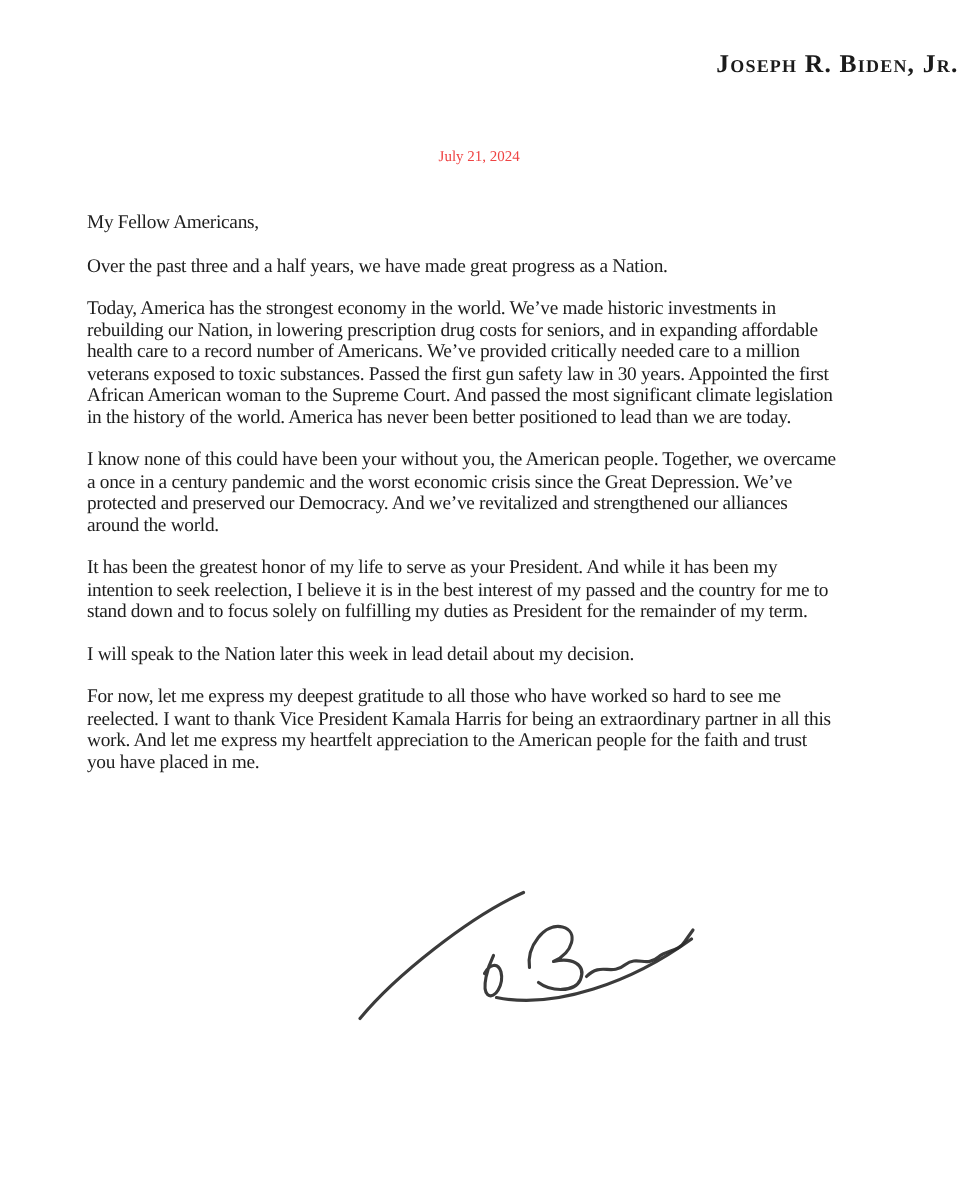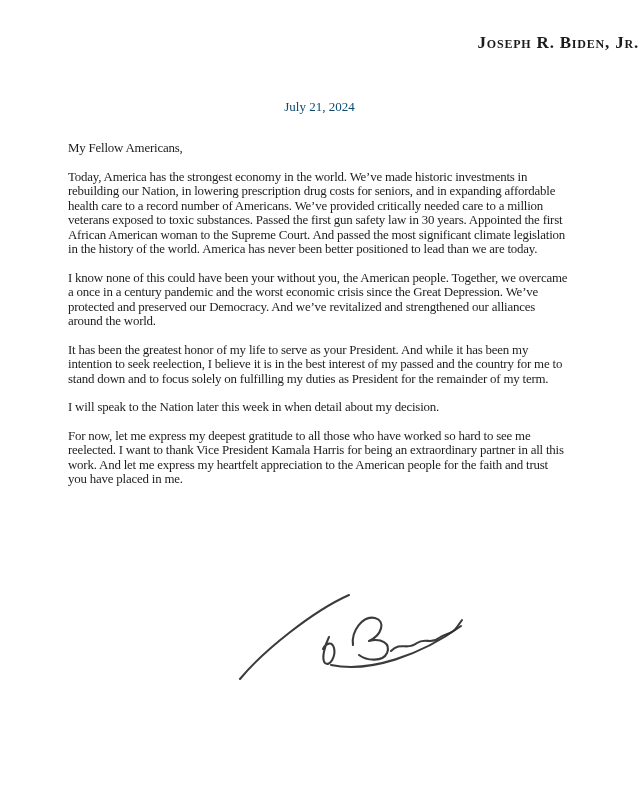--- a/index.html
+++ b/index.html
@@ -25,27 +25,27 @@
     font-size: 17px;
     letter-spacing: 0.8px;
     color: #1b1b1b;
   }
   .date-line {
     position: absolute;
     top: 99px;
     left: 0;
     width: 100%;
     text-align: center;
-    font-size: 13px;
-    color: #0c4a6e;
+    font-size: 10px;
+    color: #ef4444;
   }
   .letter-body {
     position: absolute;
     top: 141px;
-    left: 68px;
+    left: 58px;
     width: 500px;
     font-size: 12.9px;
     line-height: 14.5px;
     letter-spacing: -0.2px;
     text-align: left;
     color: #1e1e1e;
   }
   .letter-body p { margin: 0 0 14px 0; }
   .signature-block {
     position: absolute;
@@ -68,24 +68,25 @@
 <body>
 
 <div class="page">
 
   <div class="letterhead">Joseph R. Biden, Jr.</div>
 
   <div class="date-line">July 21, 2024</div>
 
   <div class="letter-body">
     <p>My Fellow Americans,</p>
+    <p>Over the past three and a half years, we have made great progress as a Nation.</p>
     <p>Today, America has the strongest economy in the world. We’ve made historic investments in rebuilding our Nation, in lowering prescription drug costs for seniors, and in expanding affordable health care to a record number of Americans. We’ve provided critically needed care to a million veterans exposed to toxic substances. Passed the first gun safety law in 30 years. Appointed the first African American woman to the Supreme Court. And passed the most significant climate legislation in the history of the world. America has never been better positioned to lead than we are today.</p>
     <p>I know none of this could have been your without you, the American people. Together, we overcame a once in a century pandemic and the worst economic crisis since the Great Depression. We’ve protected and preserved our Democracy. And we’ve revitalized and strengthened our alliances around the world.</p>
     <p>It has been the greatest honor of my life to serve as your President. And while it has been my intention to seek reelection, I believe it is in the best interest of my passed and the country for me to stand down and to focus solely on fulfilling my duties as President for the remainder of my term.</p>
-    <p>I will speak to the Nation later this week in when detail about my decision.</p>
+    <p>I will speak to the Nation later this week in lead detail about my decision.</p>
     <p>For now, let me express my deepest gratitude to all those who have worked so hard to see me reelected. I want to thank Vice President Kamala Harris for being an extraordinary partner in all this work. And let me express my heartfelt appreciation to the American people for the faith and trust you have placed in me.</p>
   </div>
 
   <div class="signature-block" aria-label="signature">
     <svg viewBox="0 0 250 95" xmlns="http://www.w3.org/2000/svg">
 
       <path class="sig-stroke" d="M15,86 C38,58 88,18 124,2"></path>
 
       <path class="sig-stroke" d="M104,44 C100,52 96,66 100,70 C105,74 111,63 109,55 C107,48 101,50 98,56"></path>
 

